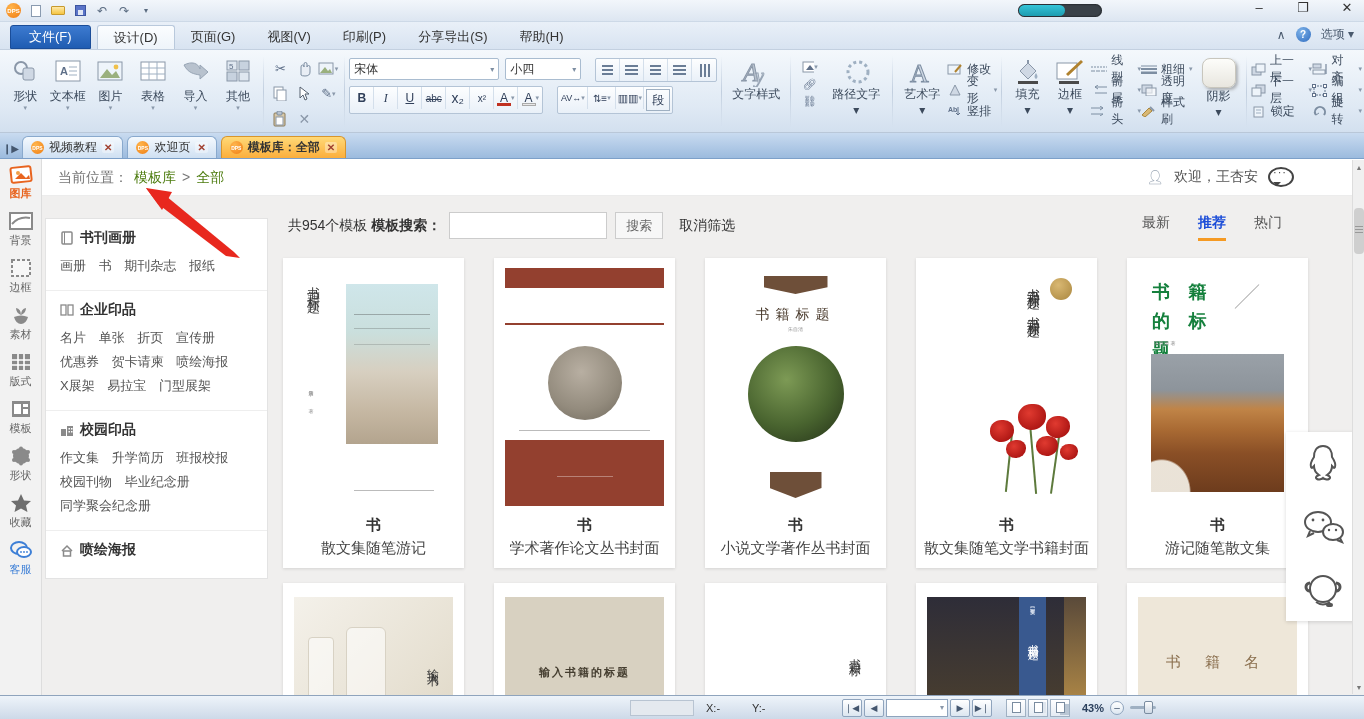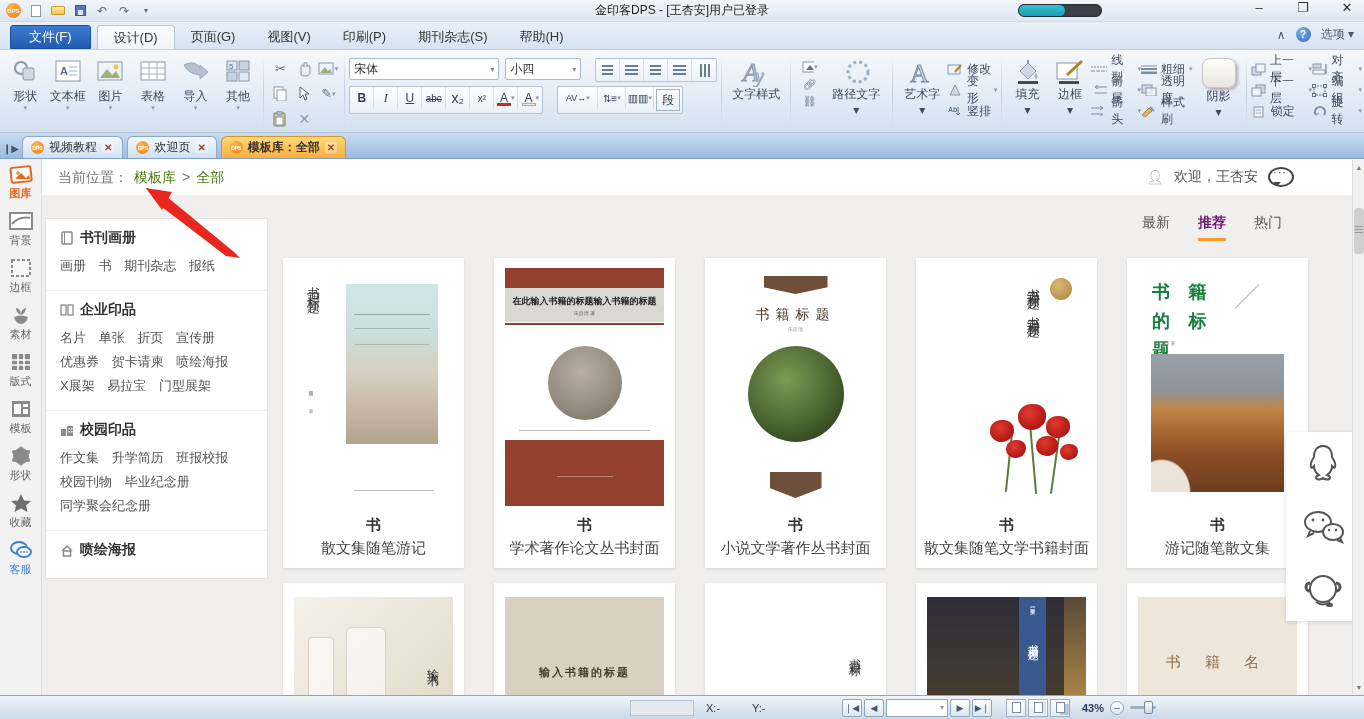--- a/index.html
+++ b/index.html
@@ -100,21 +100,21 @@
   .sb-items{font-size:13px;color:#555;line-height:1.85;}
   .sb-link{margin-right:9px;display:inline-block;}
   
   .content{position:absolute;left:280px;top:196px;width:1072px;height:499px;overflow:hidden;}
   .ctoolbar{position:absolute;left:8px;top:16px;display:flex;align-items:center;font-size:14px;color:#333;gap:4px;}
   .search-input{width:158px;height:27px;background:#fff;border:1px solid #ccc;margin-left:4px;}
   .search-btn{height:27px;padding:0 10px;background:#f7f7f7;border:1px solid #ccc;color:#666;font-size:13px;margin-left:4px;display:flex;align-items:center;}
   .cancel-link{margin-left:12px;color:#333;}
   .sortbar{position:absolute;right:70px;top:18px;display:flex;gap:28px;font-size:14px;color:#555;}
   .sort{padding-bottom:6px;}
-  .sort.active{color:#701a75;font-weight:bold;border-bottom:3px solid #f59a23;}
+  .sort.active{color:#1d4ed8;font-weight:bold;border-bottom:3px solid #f59a23;}
   
   .grid{position:absolute;left:3px;top:62px;display:grid;grid-template-columns:repeat(5,181px);column-gap:30px;row-gap:15px;}
   .card{width:181px;height:310px;background:#fff;box-shadow:0 1px 3px rgba(0,0,0,.12);position:relative;}
   .cover{position:absolute;left:11px;top:10px;right:11px;height:238px;overflow:hidden;background:#fff;}
   .cap1{position:absolute;left:0;right:0;top:258px;text-align:center;font-size:15px;font-weight:bold;color:#333;}
   .cap2{position:absolute;left:0;right:0;top:281px;text-align:center;font-size:15px;color:#444;}
   .vtext{writing-mode:vertical-rl;text-orientation:upright;}
   
   .cv1-t{position:absolute;left:10px;top:8px;font-size:13px;color:#3a3a3a;letter-spacing:5px;height:120px;}
   .cv1-a{position:absolute;left:14px;top:118px;font-size:5px;color:#999;height:40px;}
@@ -213,36 +213,35 @@
     </div>
   <div class="qa-ic">
       <span class="qa-open"></span>
     </div>
   <div class="qa-ic">
       <span class="qa-save"></span>
     </div>
   <div class="qa-ic">↶</div>
   <div class="qa-ic">↷</div>
   <div class="qa-ic" style="font-size:8px;">▾</div>
-  <div class="win-title">金印客DPS - [王杏安]用户已登录</div>
   <div class="teal-pill"></div>
   <div class="winbtns">
     <span class="winbtn">–</span>
     <span class="winbtn">❐</span>
     <span class="winbtn">✕</span>
   </div>
 </div>
 
 <div class="menubar">
   <div class="file-btn">文件(F)</div>
   <div class="mtab active">设计(D)</div>
   <div class="mtab">页面(G)</div>
   <div class="mtab">视图(V)</div>
   <div class="mtab">印刷(P)</div>
-  <div class="mtab">期刊杂志(S)</div>
+  <div class="mtab">分享导出(S)</div>
   <div class="mtab">帮助(H)</div>
   <div class="menubar-right">
     <span>∧</span>
     <span class="help-dot">?</span>
     <span><span>选项</span> ▾</span>
   </div>
 </div>
 
 <div class="ribbon">
 
@@ -399,21 +398,21 @@
           </span>
         <span class="fbtn">
             <span style="display:flex;flex-direction:column;align-items:center;">
               <span>A</span>
               <span class="colorbar" style="background:#e8e8e8;border:1px solid #aaa;"></span>
             </span>
             <span class="ddt">▾</span>
           </span>
       </div>
       <div class="fmtrow" style="margin-left:8px;">
-        <span class="fbtn" style="width:40px;font-size:9px;"><span>AV</span>↔<span class="ddt">▾</span></span>
+        <span class="fbtn" style="width:30px;font-size:9px;"><span>AV</span>↔<span class="ddt">▾</span></span>
         <span class="fbtn" style="width:28px;font-size:10px;">⇅≡<span class="ddt">▾</span></span>
         <span class="fbtn" style="width:28px;font-size:11px;">▥▥<span class="ddt">▾</span></span>
         <span class="fbtn" style="width:24px;border:1px solid #9fb0c2;margin:2px;">段</span>
       </div>
     </div>
   </div>
 
   <div class="rsep"></div>
 
   <div class="tallbtn">
@@ -865,20 +864,27 @@
             <path d="M2 7 L7 2 L12 7" fill="none" stroke="#8a8a8a" stroke-width="1.5"></path>
             <rect x="3.5" y="7" width="7" height="5" fill="none" stroke="#8a8a8a" stroke-width="1.5"></rect>
           </svg>
         </span>
         <span>喷绘海报</span>
       </div>
   </div>
 </div>
 
 <div class="content">
+  <div class="ctoolbar">
+    <span>共954个模板</span>
+    <span style="font-weight:bold;">模板搜索：</span>
+    <input class="search-input" type="text" style="">
+    <span class="search-btn">搜索</span>
+    <span class="cancel-link">取消筛选</span>
+  </div>
   <div class="sortbar">
     <span class="sort">最新</span>
     <span class="sort active">推荐</span>
     <span class="sort">热门</span>
   </div>
 
   <div class="grid">
 
     <div class="card">
       <div class="cover">
@@ -887,24 +893,20 @@
         <div class="cv1-img"></div>
         <div class="cv1-logo"></div>
       </div>
       <div class="cap1">书</div>
       <div class="cap2">散文集随笔游记</div>
     </div>
 
     <div class="card">
       <div class="cover">
         <div class="cv2-band"></div>
-        <div class="cv2-gray">
-          <span class="t">在此输入书籍的标题输入书籍的标题</span>
-          <span class="a">朱自清 著</span>
-        </div>
         <div class="cv2-line"></div>
         <div class="cv2-circle"></div>
         <div class="cv2-capline"></div>
         <div class="cv2-bottom"></div>
       </div>
       <div class="cap1">书</div>
       <div class="cap2">学术著作论文丛书封面</div>
     </div>
 
     <div class="card">

